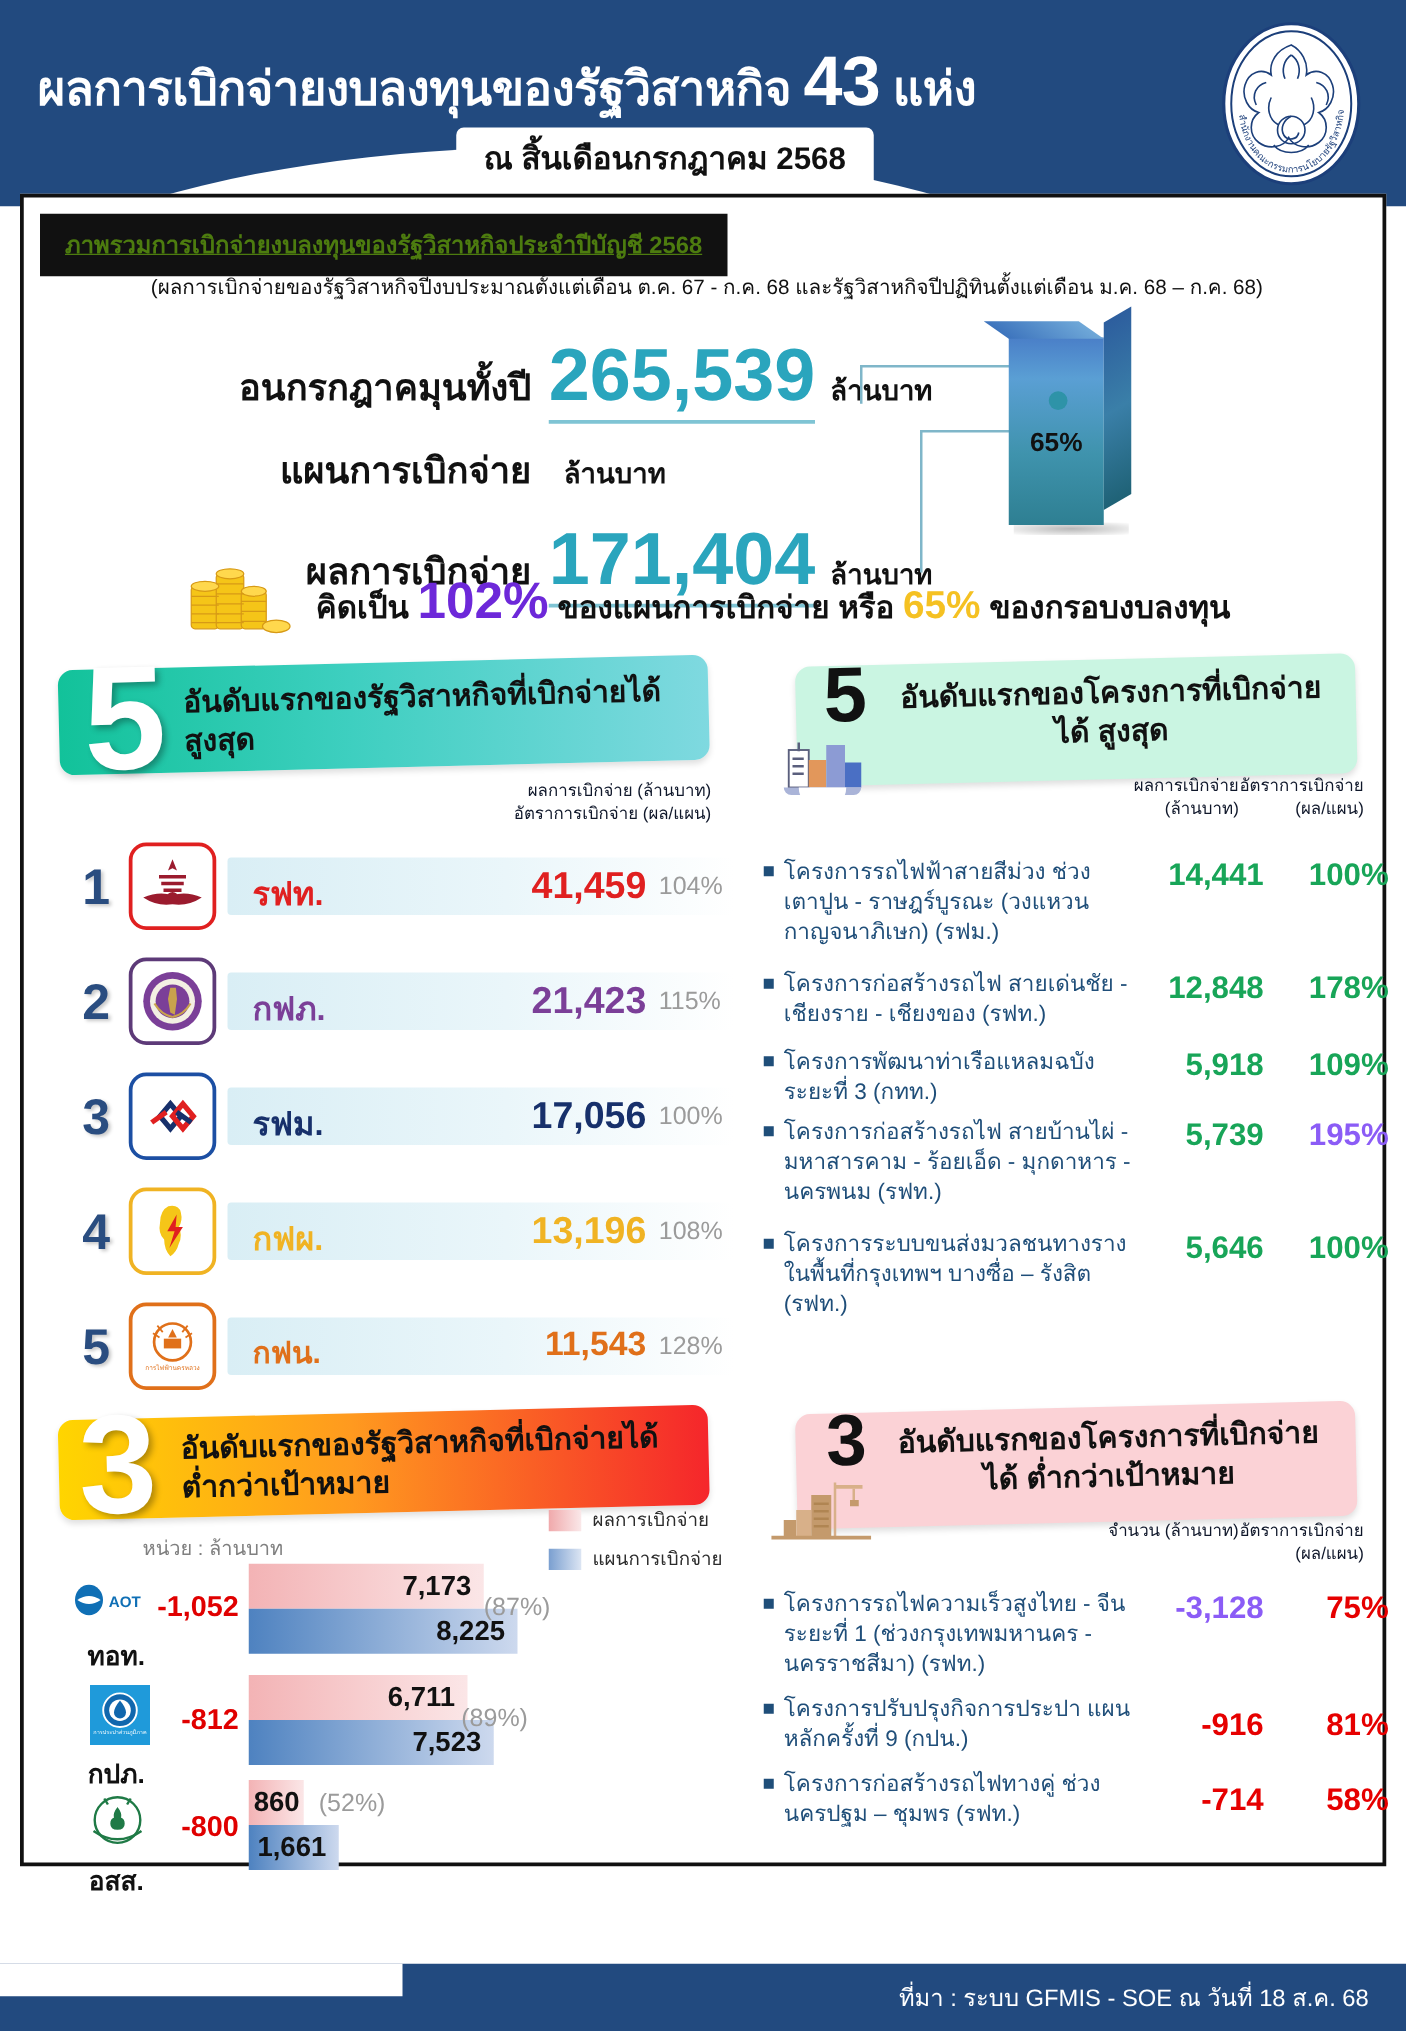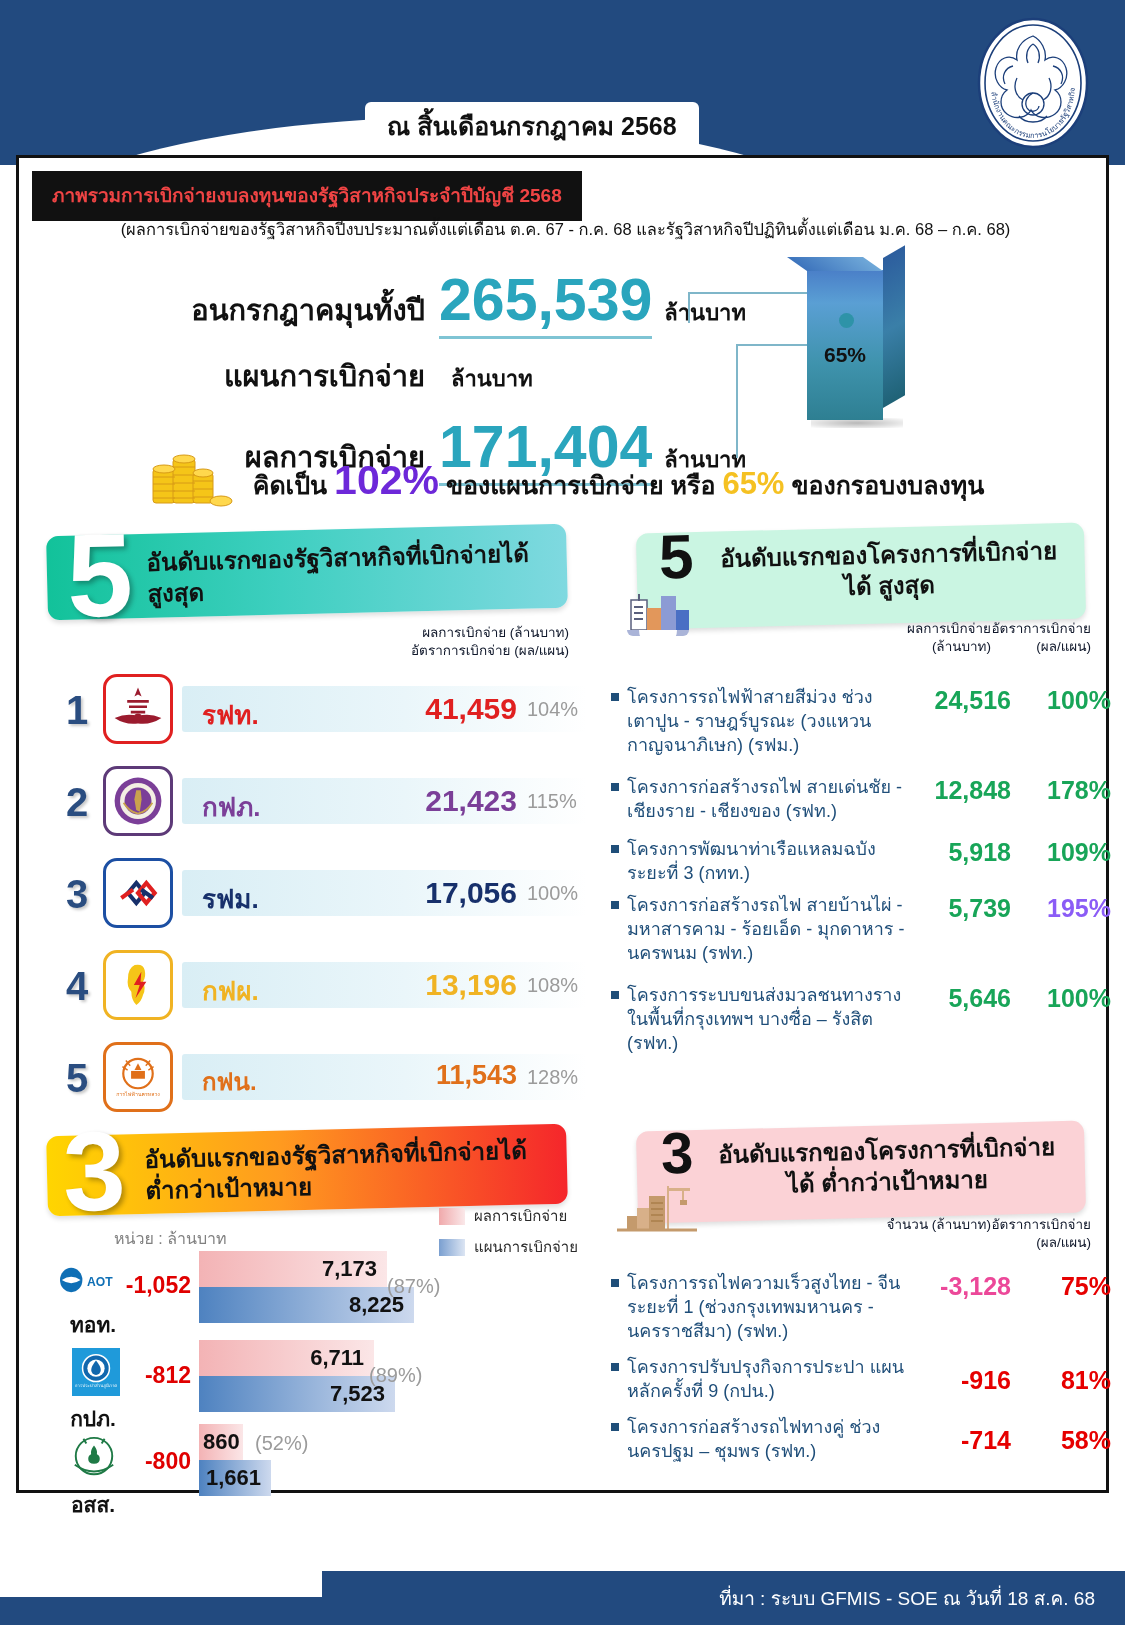--- a/index.html
+++ b/index.html
@@ -36,23 +36,23 @@
   }
 
   
   .main-box {
     position: absolute; left: 16px; top: 155px;
     width: 1093px; height: 1338px;
     background: #ffffff; border: 3px solid #111111;
   }
   .box-title {
     position: absolute; left: 13px; top: 13px;
-    background: #111111; color: #ef4444;
+    background: #111111; color: #4d7c0f;
     font-size: 19px; font-weight: bold;
-    padding: 9px 20px 11px 20px; white-space: nowrap;
+    padding: 9px 20px 11px 20px; white-space: nowrap; text-decoration: underline;
   }
   .box-note {
     position: absolute; left: 0; top: 58px; width: 1093px;
     text-align: center; color: #111111; font-size: 16.5px;
   }
 
   
   .sum { position: absolute; left: 0; top: 108px; width: 1093px; }
   .sum-row {
     display: flex; align-items: baseline; justify-content: flex-start;
@@ -224,20 +224,25 @@
   .footer-txt {
     position: absolute; right: 30px; bottom: 12px;
     color: #ffffff; font-size: 19px;
   }
 </style>
 </head>
 <body>
 
 <div class="header">
   <div class="header-curve"></div>
+  <div class="header-title">
+    <span>ผลการเบิกจ่ายงบลงทุนของรัฐวิสาหกิจ</span>
+    <span class="big">43</span>
+    <span>แห่ง</span>
+  </div>
   <div class="header-sub">ณ สิ้นเดือนกรกฎาคม 2568</div>
   <svg class="seal" viewBox="0 0 128 135">
     <ellipse cx="64" cy="67" rx="54" ry="64" fill="#ffffff" stroke="#1c3f7a" stroke-width="2.5"></ellipse>
     <ellipse cx="64" cy="67" rx="48" ry="58" fill="none" stroke="#1c3f7a" stroke-width="1.6"></ellipse>
     <g fill="none" stroke="#1c3f7a" stroke-width="1.3">
       <path d="M64 20 C52 24 46 34 48 44 C40 38 30 42 27 52 C24 62 30 72 38 74 C30 80 30 92 38 98 C46 104 58 102 62 94 C66 102 78 104 86 98 C94 92 94 80 86 74 C94 72 100 62 97 52 C94 42 84 38 76 44 C78 34 72 24 64 20 Z"></path>
       <path d="M64 28 C58 32 56 40 59 47"></path>
       <path d="M64 28 C70 32 72 40 69 47"></path>
       <path d="M44 50 C36 52 32 60 36 68"></path>
       <path d="M84 50 C92 52 96 60 92 68"></path>
@@ -447,21 +452,21 @@
     <rect x="19" y="8" width="2" height="7" fill="#5a5f7d"></rect>
     <path d="M8 44 h62 a6 6 0 0 1 -6 6 h-50 a6 6 0 0 1 -6 -6 z" fill="#aab4d8"></path>
     <path d="M20 44 a19 19 0 0 0 38 0 z" fill="#fff"></path>
   </svg>
   <div class="col-head" style="left:862px; top:462px; width:110px;">ผลการเบิกจ่าย (ล้านบาท)</div>
   <div class="col-head" style="left:972px; top:462px; width:100px;">อัตราการเบิกจ่าย (ผล/แผน)</div>
 
   <div class="prow" style="top:528px;">
     <div class="pbullet"></div>
     <div class="pname">โครงการรถไฟฟ้าสายสีม่วง ช่วงเตาปูน - ราษฎร์บูรณะ (วงแหวนกาญจนาภิเษก) (รฟม.)</div>
-    <div class="pamt" style="color:#18a558;">24,516</div>
+    <div class="pamt" style="color:#18a558;">14,441</div>
     <div class="ppct" style="color:#18a558;">100%</div>
   </div>
   <div class="prow" style="top:618px;">
     <div class="pbullet"></div>
     <div class="pname">โครงการก่อสร้างรถไฟ สายเด่นชัย - เชียงราย - เชียงของ (รฟท.)</div>
     <div class="pamt" style="color:#18a558;">12,848</div>
     <div class="ppct" style="color:#18a558;">178%</div>
   </div>
   <div class="prow" style="top:680px;">
     <div class="pbullet"></div>
@@ -578,21 +583,21 @@
     <path d="M66 13 v9" stroke="#d8b089" stroke-width="2"></path>
     <rect x="63" y="22" width="7" height="5" fill="#c49a6c"></rect>
     <path d="M0 52 h80" stroke="#c49a6c" stroke-width="3"></path>
   </svg>
   <div class="col-head" style="left:862px; top:1058px; width:110px;">จำนวน (ล้านบาท)</div>
   <div class="col-head" style="left:972px; top:1058px; width:100px;">อัตราการเบิกจ่าย (ผล/แผน)</div>
 
   <div class="prow" style="top:1114px;">
     <div class="pbullet"></div>
     <div class="pname">โครงการรถไฟความเร็วสูงไทย - จีน ระยะที่ 1 (ช่วงกรุงเทพมหานคร - นครราชสีมา) (รฟท.)</div>
-    <div class="pamt" style="color:#ec4899;">-3,128</div>
+    <div class="pamt" style="color:#8b5cf6;">-3,128</div>
     <div class="ppct" style="color:#e60000;">75%</div>
   </div>
   <div class="prow" style="top:1198px;">
     <div class="pbullet"></div>
     <div class="pname">โครงการปรับปรุงกิจการประปา แผนหลักครั้งที่ 9 (กปน.)</div>
     <div class="pamt" style="color:#e60000; top:10px;">-916</div>
     <div class="ppct" style="color:#e60000; top:10px;">81%</div>
   </div>
   <div class="prow" style="top:1258px;">
     <div class="pbullet"></div>

